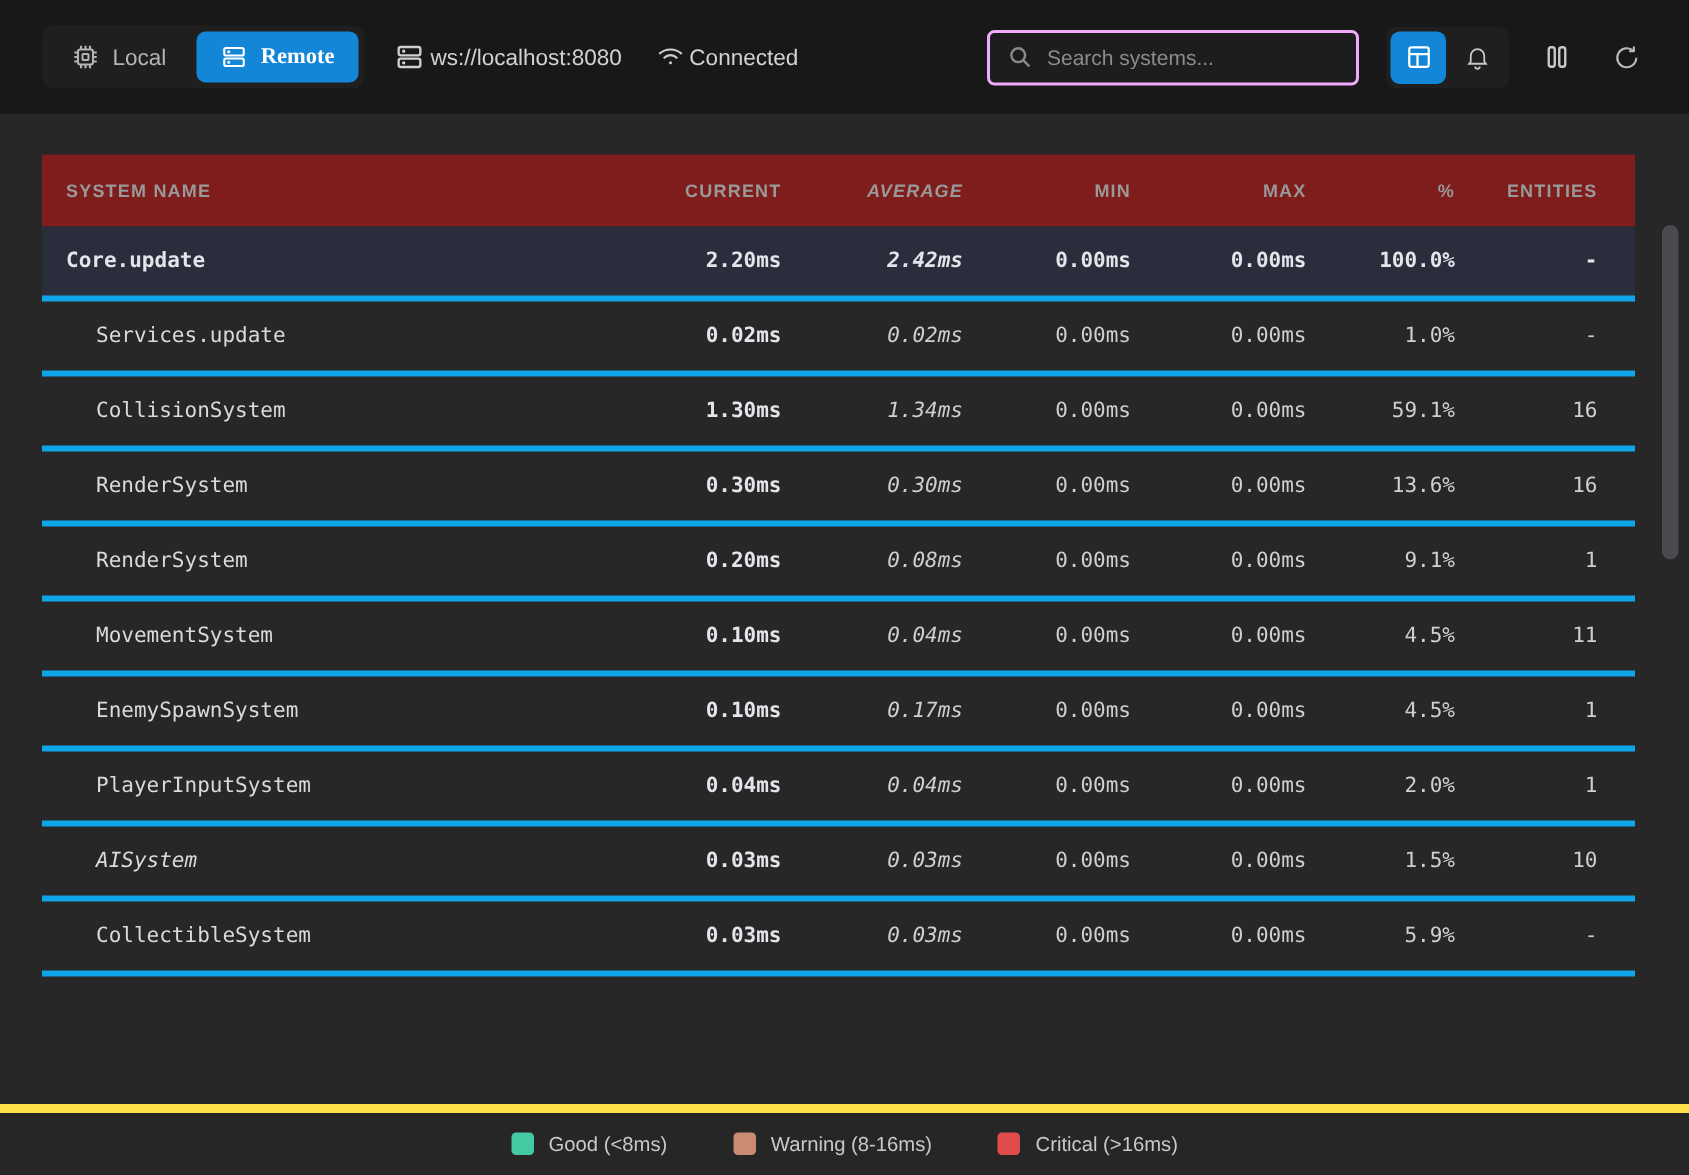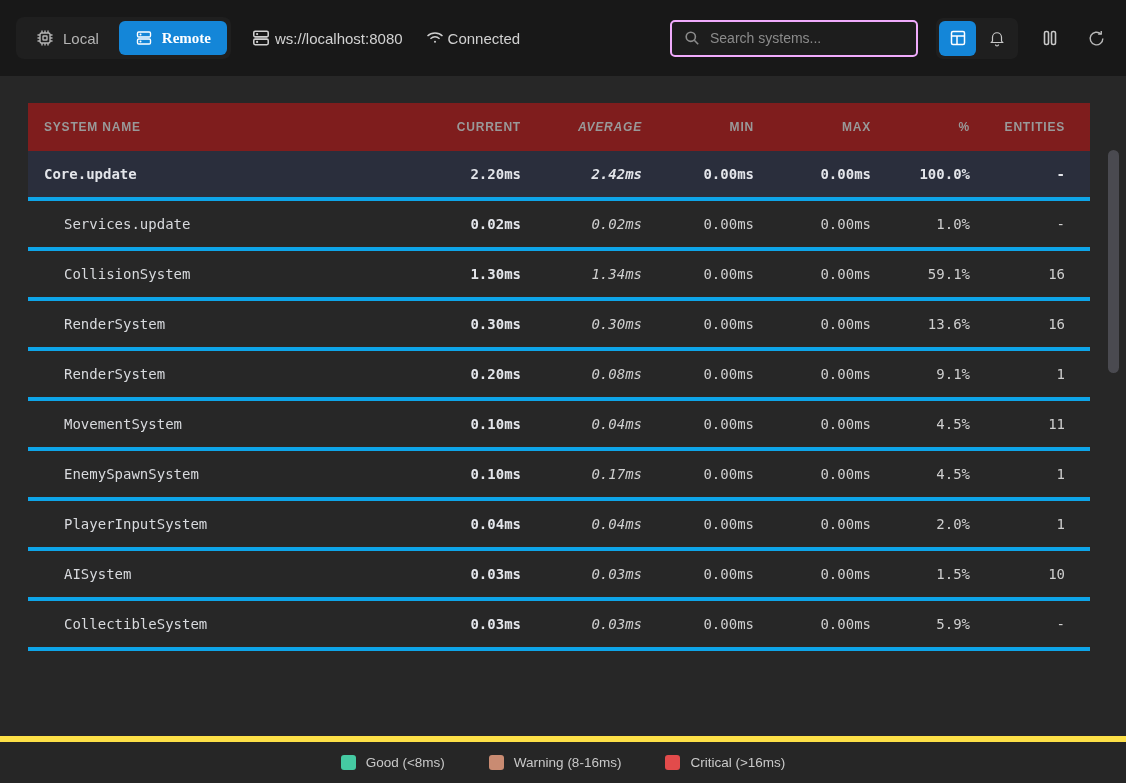--- a/index.html
+++ b/index.html
@@ -26,21 +26,21 @@
     margin-left: auto; background: none; border: none; cursor: pointer;
     display: flex; align-items: center; justify-content: center;
     width: 32px; height: 32px;
   }
 
   
   .toolbar {
     height: 76px; flex: 0 0 76px;
     background: #181818;
     display: flex; align-items: center;
-    padding: 0 16px;
+    padding: 0 28px;
     gap: 14px;
   }
   .mode-switch {
     background: #1f1f1f; border-radius: 8px; padding: 4px;
     display: flex; gap: 4px;
   }
   .mode-btn {
     display: flex; align-items: center; gap: 9px;
     border: none; background: transparent; color: #b4b4b4;
     font-family: "Liberation Sans", sans-serif;
@@ -321,21 +321,21 @@
     <div class="cell name c-name" style="padding-left: 36px;">PlayerInputSystem</div>
     <div class="cell current c-cur">0.04ms</div>
     <div class="cell c-avg">0.04ms</div>
     <div class="cell c-min">0.00ms</div>
     <div class="cell c-max">0.00ms</div>
     <div class="cell c-pct">2.0%</div>
     <div class="cell c-ent">1</div>
   </div>
 
   <div class="trow">
-    <div class="cell name c-name" style="padding-left: 36px;">AISystem</div>
+    <div class="cell name c-name" style="padding-left: 36px; font-style: italic;">AISystem</div>
     <div class="cell current c-cur">0.03ms</div>
     <div class="cell c-avg">0.03ms</div>
     <div class="cell c-min">0.00ms</div>
     <div class="cell c-max">0.00ms</div>
     <div class="cell c-pct">1.5%</div>
     <div class="cell c-ent">10</div>
   </div>
 
   <div class="trow">
     <div class="cell name c-name" style="padding-left: 36px;">CollectibleSystem</div>

